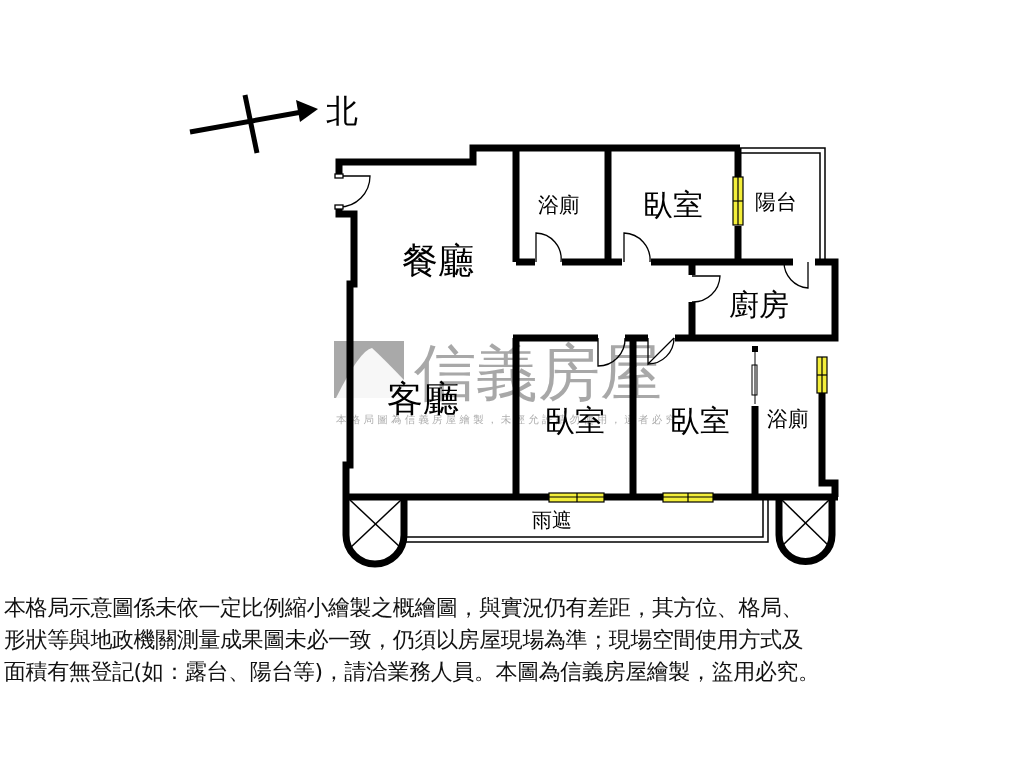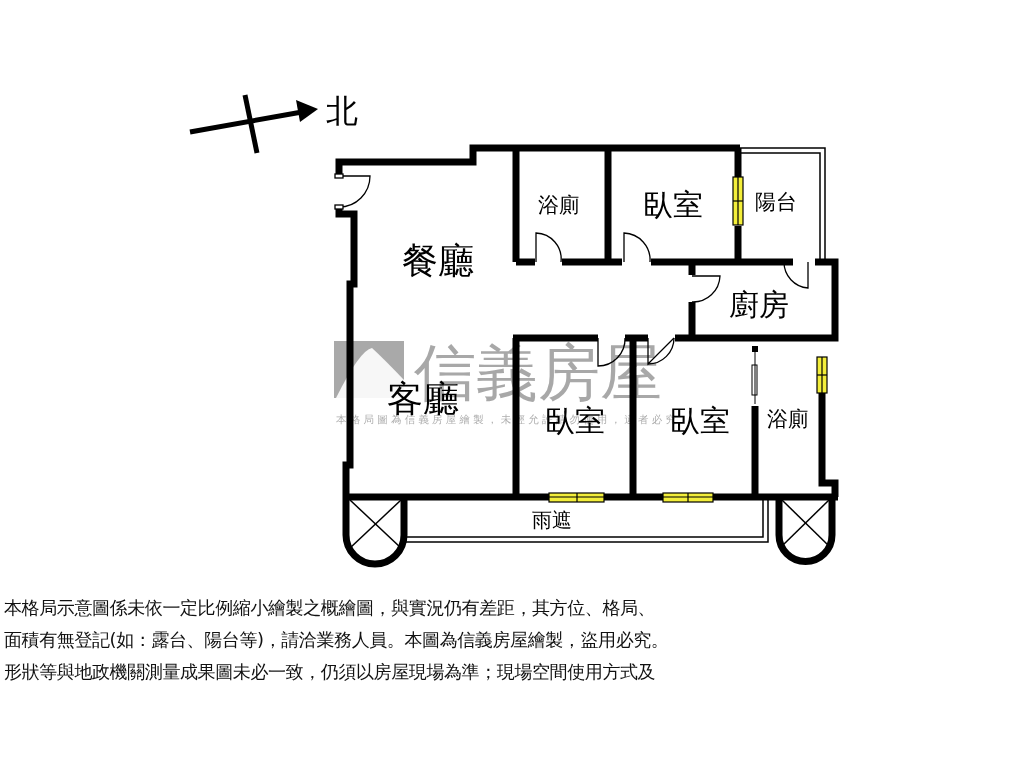--- a/index.html
+++ b/index.html
@@ -1,21 +1,21 @@
 <!DOCTYPE html>
 <html><head>
 <meta charset="utf-8">
 <style>
   html, body { margin:0; padding:0; background:#ffffff; }
   body { width:1024px; height:768px; position:relative; overflow:hidden; font-family:"DejaVu Sans", sans-serif; }
   #plan { position:absolute; left:0; top:0; width:1024px; height:590px; }
   .room-label { font-family:"DejaVu Sans", sans-serif; fill:#000; }
   .wm-big { font-family:"DejaVu Sans", sans-serif; fill:#9a9a9a; opacity:0.85; }
   .wm-small { font-family:"DejaVu Sans", sans-serif; fill:#9a9a9a; opacity:0.8; }
-  #disclaimer { position:absolute; left:4px; top:592px; width:1020px; font-family:"DejaVu Sans", sans-serif; font-size:18px; line-height:32px; color:#111; letter-spacing:-0.4px; }
+  #disclaimer { position:absolute; left:4px; top:592px; width:1020px; font-family:"DejaVu Sans", sans-serif; font-size:22px; line-height:32px; color:#111; letter-spacing:-0.4px; }
   #disclaimer div { white-space:nowrap; }
 </style>
 </head>
 <body>
 
 <svg id="plan" viewBox="0 0 1024 590" xmlns="http://www.w3.org/2000/svg">
 
   <g>
     <line x1="190" y1="132" x2="302" y2="112" stroke="#000" stroke-width="5"></line>
     <polygon points="318,109 296,100 300,122" fill="#000"></polygon>
@@ -121,15 +121,15 @@
   <text x="755" y="209" font-size="21" class="room-label">陽台</text>
   <text x="729" y="315" font-size="30" class="room-label">廚房</text>
   <text x="545" y="431" font-size="30" class="room-label">臥室</text>
   <text x="670" y="431" font-size="30" class="room-label">臥室</text>
   <text x="767" y="426" font-size="21" class="room-label">浴廁</text>
   <text x="532" y="527" font-size="20" class="room-label">雨遮</text>
 </svg>
 
 <div id="disclaimer">
   <div>本格局示意圖係未依一定比例縮小繪製之概繪圖，與實況仍有差距，其方位、格局、</div>
+  <div>形狀等與地政機關測量成果圖未必一致，仍須以房屋現場為準；現場空間使用方式及</div>
   <div>面積有無登記(如：露台、陽台等)，請洽業務人員。本圖為信義房屋繪製，盜用必究。</div>
-  <div>形狀等與地政機關測量成果圖未必一致，仍須以房屋現場為準；現場空間使用方式及</div>
 </div>
 
 </body></html>

